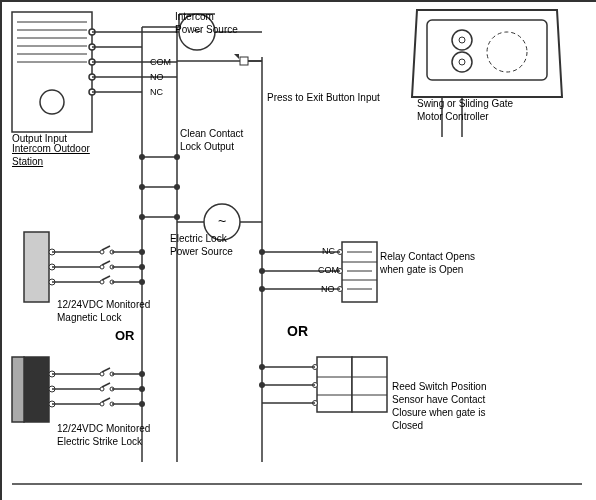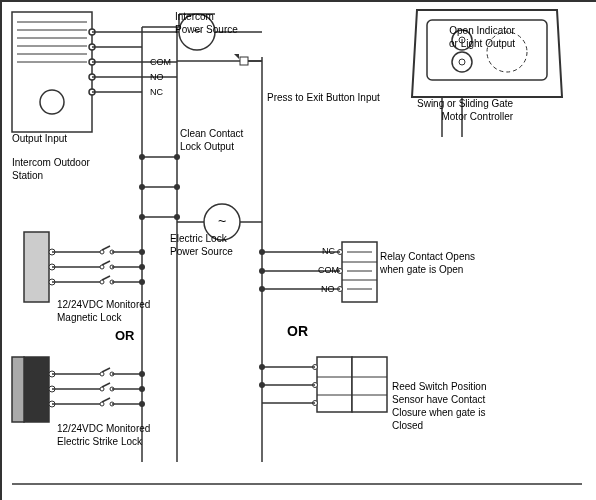--- a/index.html
+++ b/index.html
@@ -222,39 +222,38 @@
     <circle cx="140" cy="265" r="3" fill="#333"></circle>
     <circle cx="140" cy="280" r="3" fill="#333"></circle>
     <circle cx="140" cy="372" r="3" fill="#333"></circle>
     <circle cx="140" cy="387" r="3" fill="#333"></circle>
     <circle cx="140" cy="402" r="3" fill="#333"></circle>
 
     <line x1="10" y1="482" x2="580" y2="482" stroke="#333" stroke-width="1.5"></line>
   </svg>
 
   <div class="label" style="left:10px; top:130px;">Output Input</div>
-  <div class="label" style="left:10px; top:154px;">Intercom Outdoor<br>Station</div>
+  <div class="label" style="left:10px; top:140px;text-decoration:underline;">Intercom Outdoor<br>Station</div>
 
   <div class="label" style="left:173px; top:8px;">Intercom<br>Power Source</div>
 
   <div class="label" style="left:265px; top:52px;margin-top:37px;">Press to Exit Button Input</div>
 
   <div class="label" style="left:178px; top:125px;">Clean Contact<br>Lock Output</div>
 
   <div class="label" style="left:168px; top:230px;">Electric Lock<br>Power Source</div>
 
   <div class="label" style="left:55px; top:296px;">12/24VDC Monitored<br>Magnetic Lock</div>
 
   <div class="label" style="left:55px; top:420px;">12/24VDC Monitored<br>Electric Strike Lock</div>
 
   <div class="label" style="left:378px; top:248px;">Relay Contact Opens<br>when gate is Open</div>
 
   <div class="label" style="left:390px; top:378px;">Reed Switch Position<br>Sensor have Contact<br>Closure when gate is<br>Closed</div>
 
-  <div class="label" style="left:415px; top:95px; font-size:10px; text-align:right;">Swing or Sliding Gate<br>Motor Controller</div>
-
-  <div class="label" style="left:447px; top:22px; font-size:10px; text-align:center;">Open Indicator<br>or Light Output</div>
+  <div class="label" style="left:415px; top:95px; font-size:10px; text-align:left;">Swing or Sliding Gate<br>Motor Controller</div>
+
 
   <div class="label" style="left:285px; top:320px; font-size:14px; font-weight:bold;">OR</div>
 
   <div class="label" style="left:113px; top:326px; font-size:13px; font-weight:bold;">OR</div>
 
 </div>
 
 </body></html>

